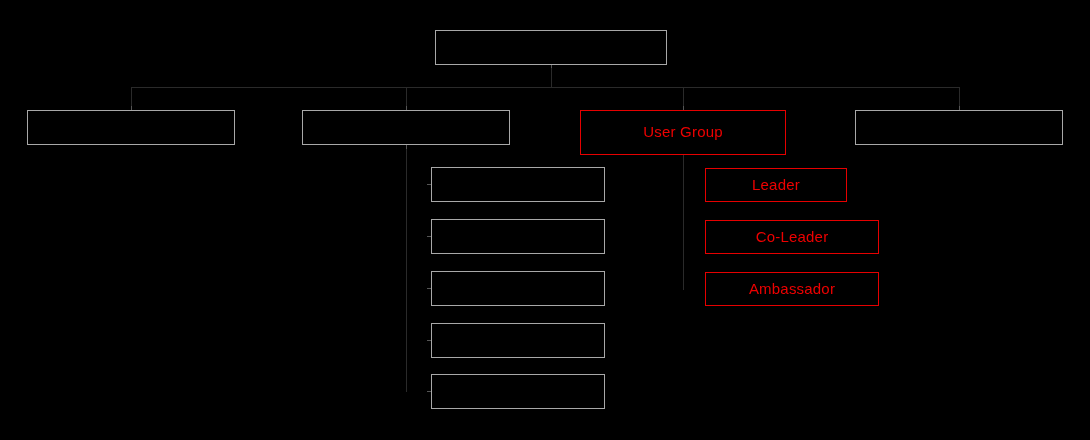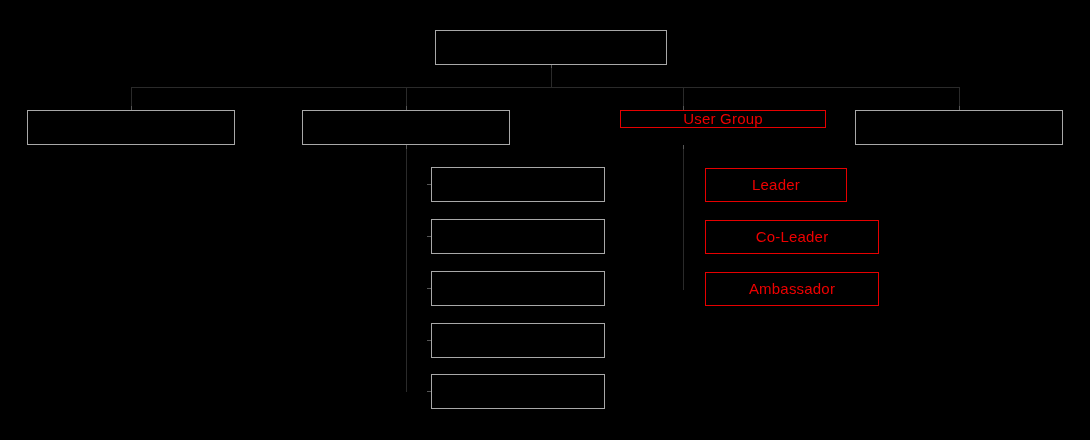--- a/index.html
+++ b/index.html
@@ -76,21 +76,21 @@
   <div class="stub h" style="left:427px; top:184px; width:5px;"></div>
   <div class="stub h" style="left:427px; top:236px; width:5px;"></div>
   <div class="stub h" style="left:427px; top:288px; width:5px;"></div>
   <div class="stub h" style="left:427px; top:340px; width:5px;"></div>
   <div class="stub h" style="left:427px; top:391px; width:5px;"></div>
 
   <div class="node empty" style="left:435px; top:30px; width:232px; height:35px;"></div>
 
   <div class="node empty" style="left:27px; top:110px; width:208px; height:35px;"></div>
   <div class="node empty" style="left:302px; top:110px; width:208px; height:35px;"></div>
-  <div class="node red" style="left:580px; top:110px; width:206px; height:18px;margin-left:40px;">User Group</div>
+  <div class="node red" style="left:580px; top:110px; width:206px; height:45px;">User Group</div>
   <div class="node empty" style="left:855px; top:110px; width:208px; height:35px;"></div>
 
   <div class="node empty" style="left:431px; top:167px; width:174px; height:35px;"></div>
   <div class="node empty" style="left:431px; top:219px; width:174px; height:35px;"></div>
   <div class="node empty" style="left:431px; top:271px; width:174px; height:35px;"></div>
   <div class="node empty" style="left:431px; top:323px; width:174px; height:35px;"></div>
   <div class="node empty" style="left:431px; top:374px; width:174px; height:35px;"></div>
 
   <div class="node red" style="left:705px; top:168px; width:142px; height:34px;">Leader</div>
   <div class="node red" style="left:705px; top:220px; width:174px; height:34px;">Co-Leader</div>

